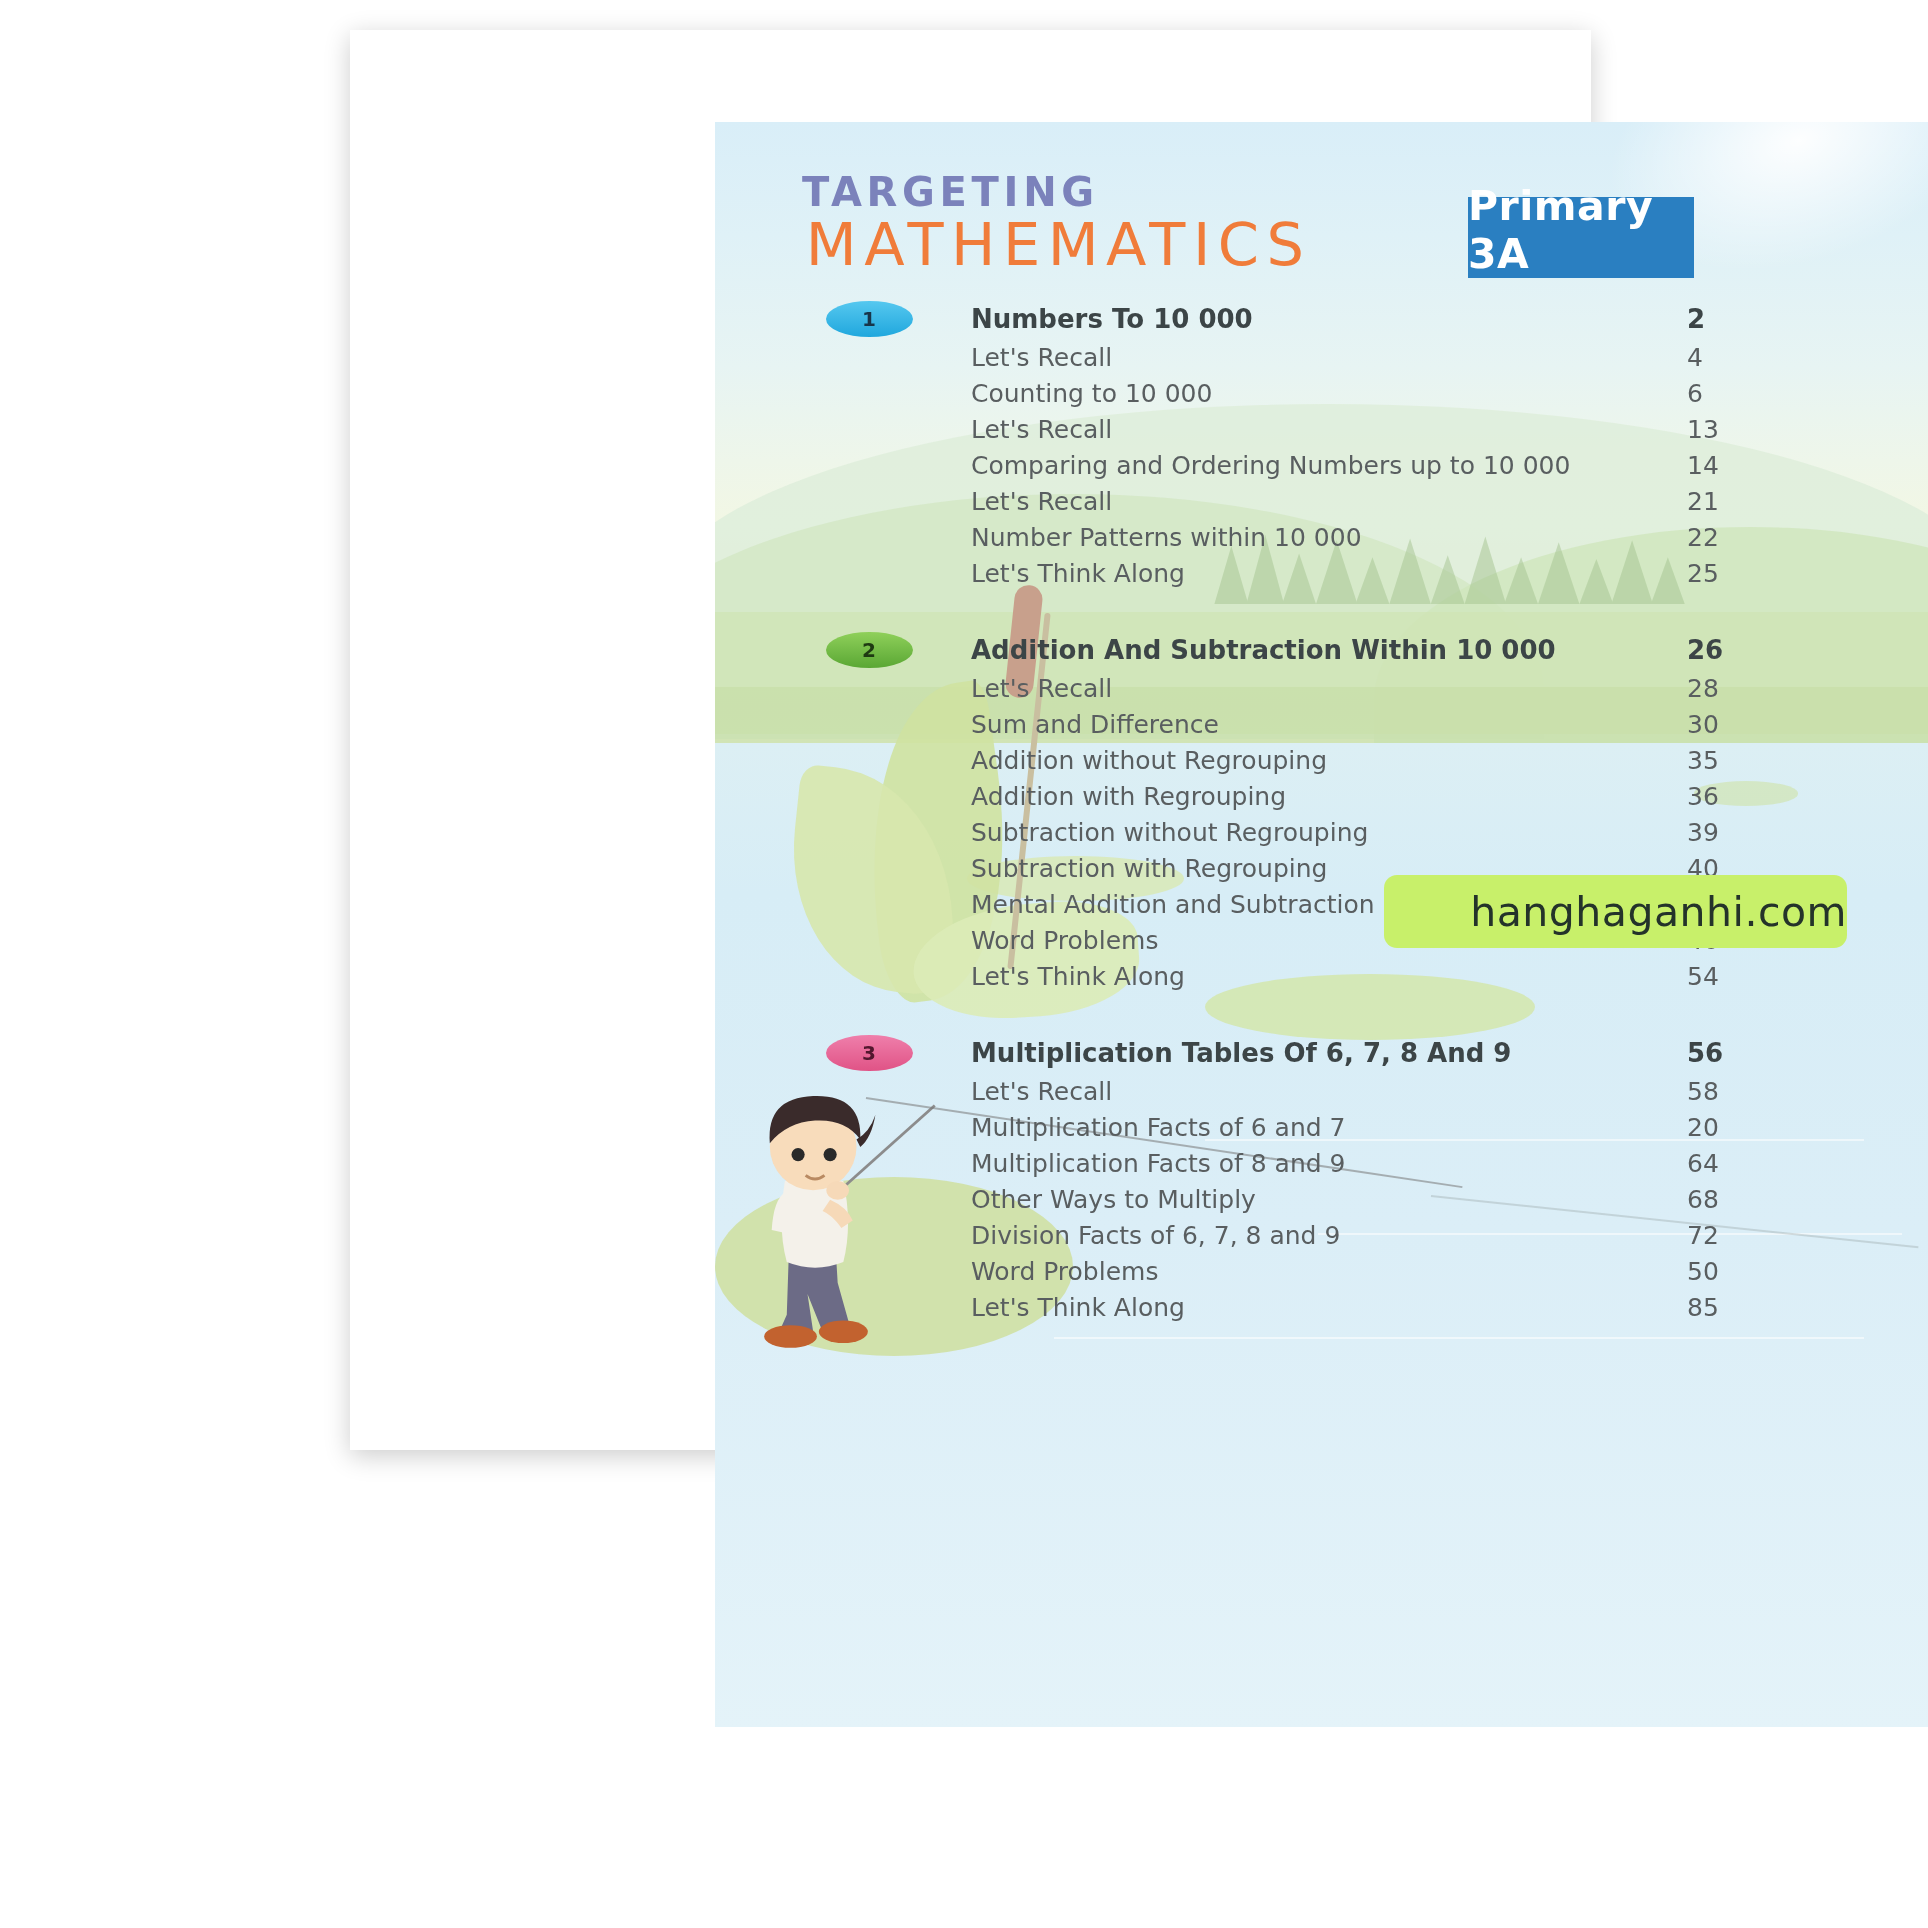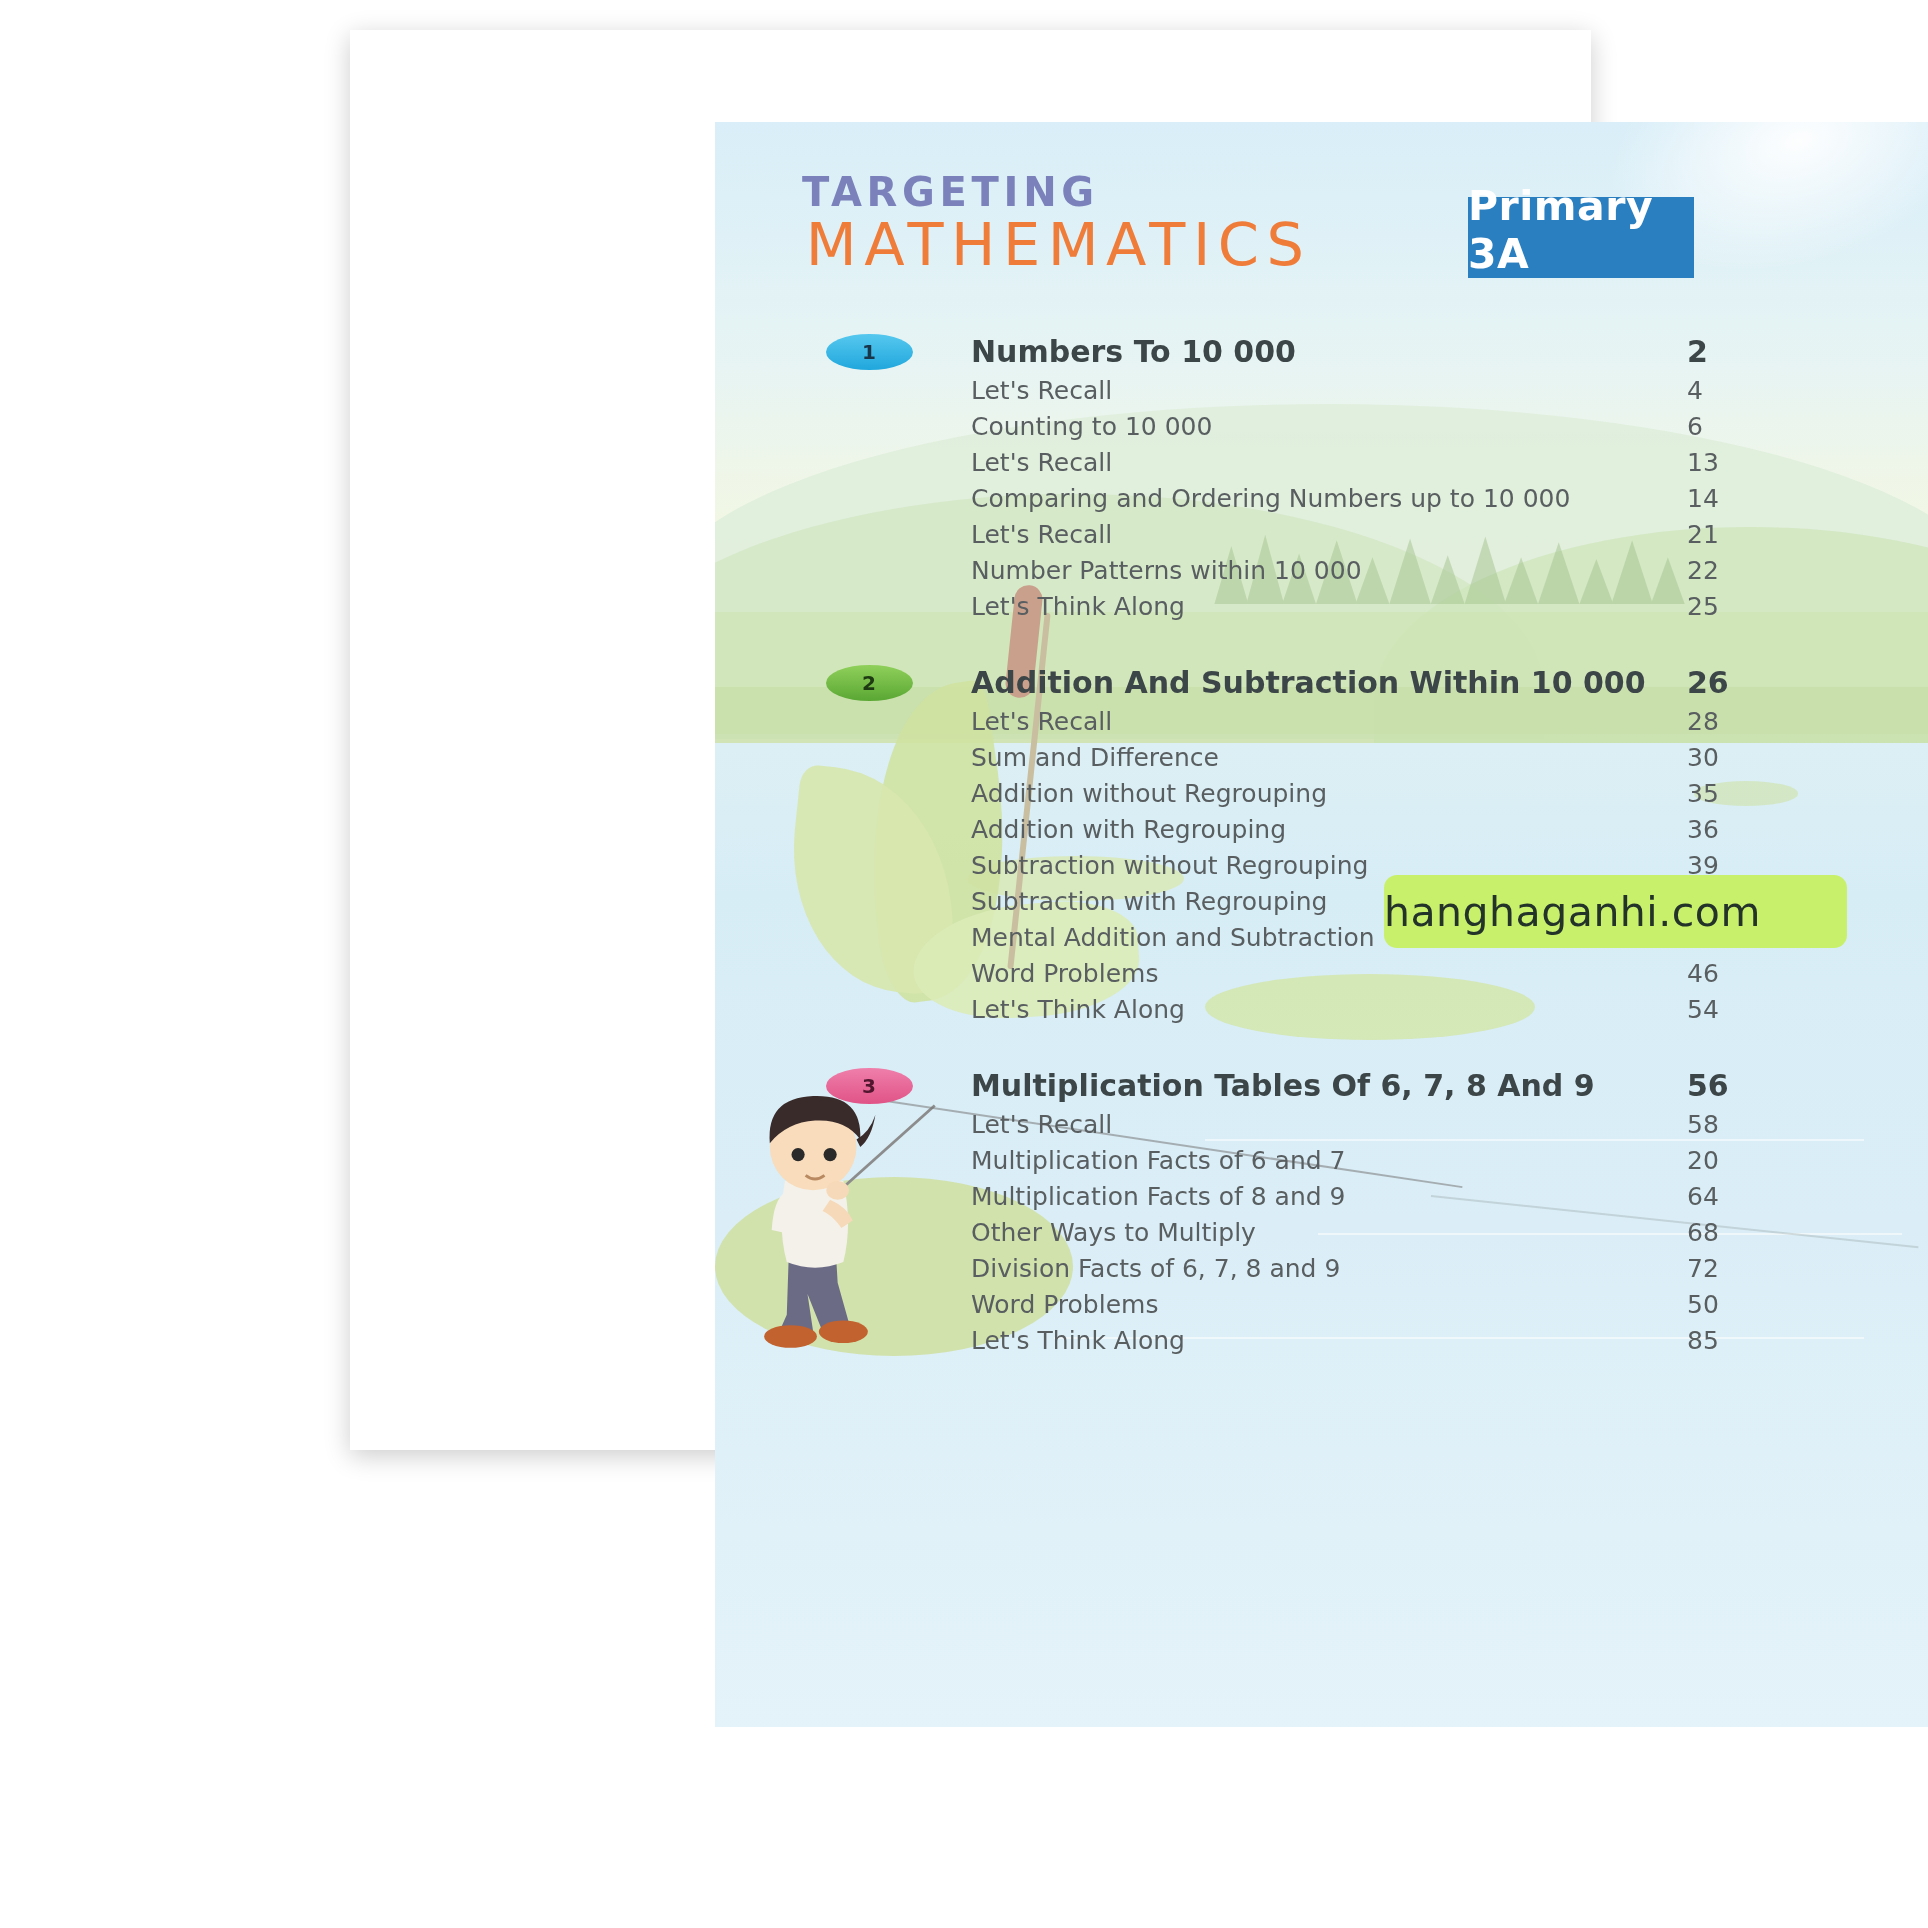--- a/index.html
+++ b/index.html
@@ -282,37 +282,36 @@
     color: #595e60;
     font-size: 25px;
     font-family: "DejaVu Sans", sans-serif;
   }
   .row .label { position: absolute; left: 169px; white-space: nowrap; }
   .row .page  { position: absolute; left: 885px; width: 75px; text-align: left; }
 
   .row.title {
     font-weight: 700;
     color: #3c4547;
-    font-size: 30px;
+    font-size: 26px;
     height: 40px;
     line-height: 40px;
-    margin-top: 33px;
   }
   .row.title .page { font-weight: 700; color: #3c4547; }
 
   
   .watermark {
     position: absolute;
     left: 669px; top: 753px;
     width: 463px; height: 73px;
     background: #c8f06a;
     border-radius: 13px;
     display: flex;
     align-items: center;
-    justify-content: flex-start;
+    justify-content: flex-end;
   }
   .watermark span {
     font-size: 41px;
     color: #24332a;
     font-family: "DejaVu Sans", sans-serif;
     letter-spacing: 0.5px;
   }
 </style>
 </head>
 <body>

